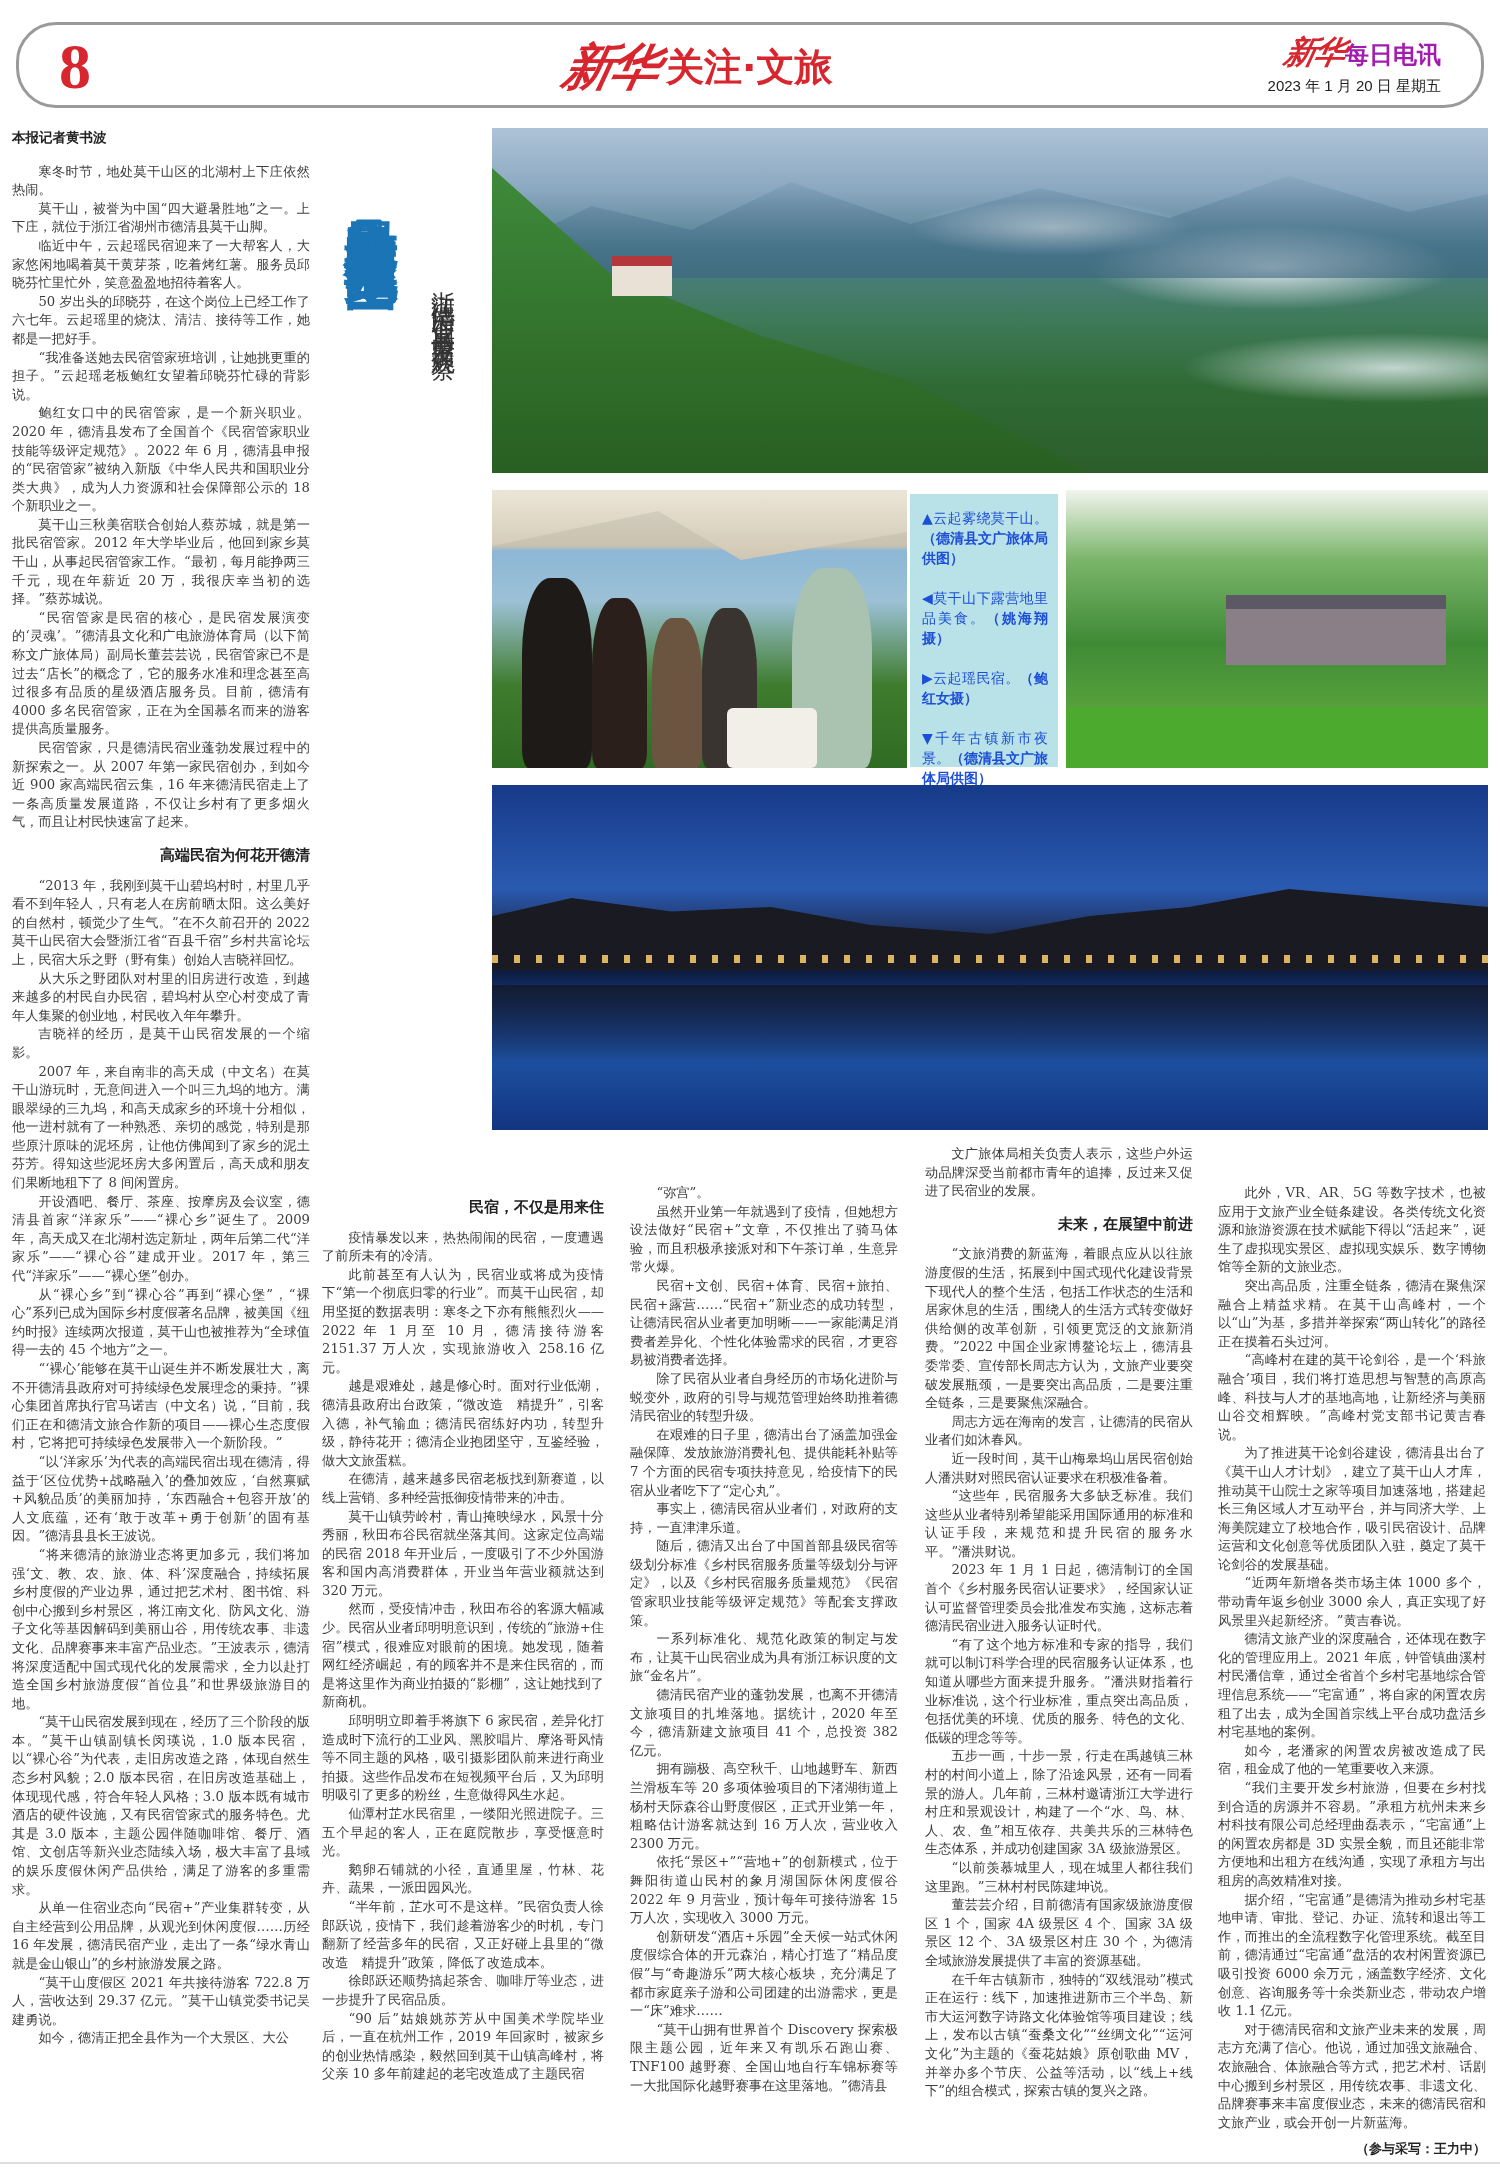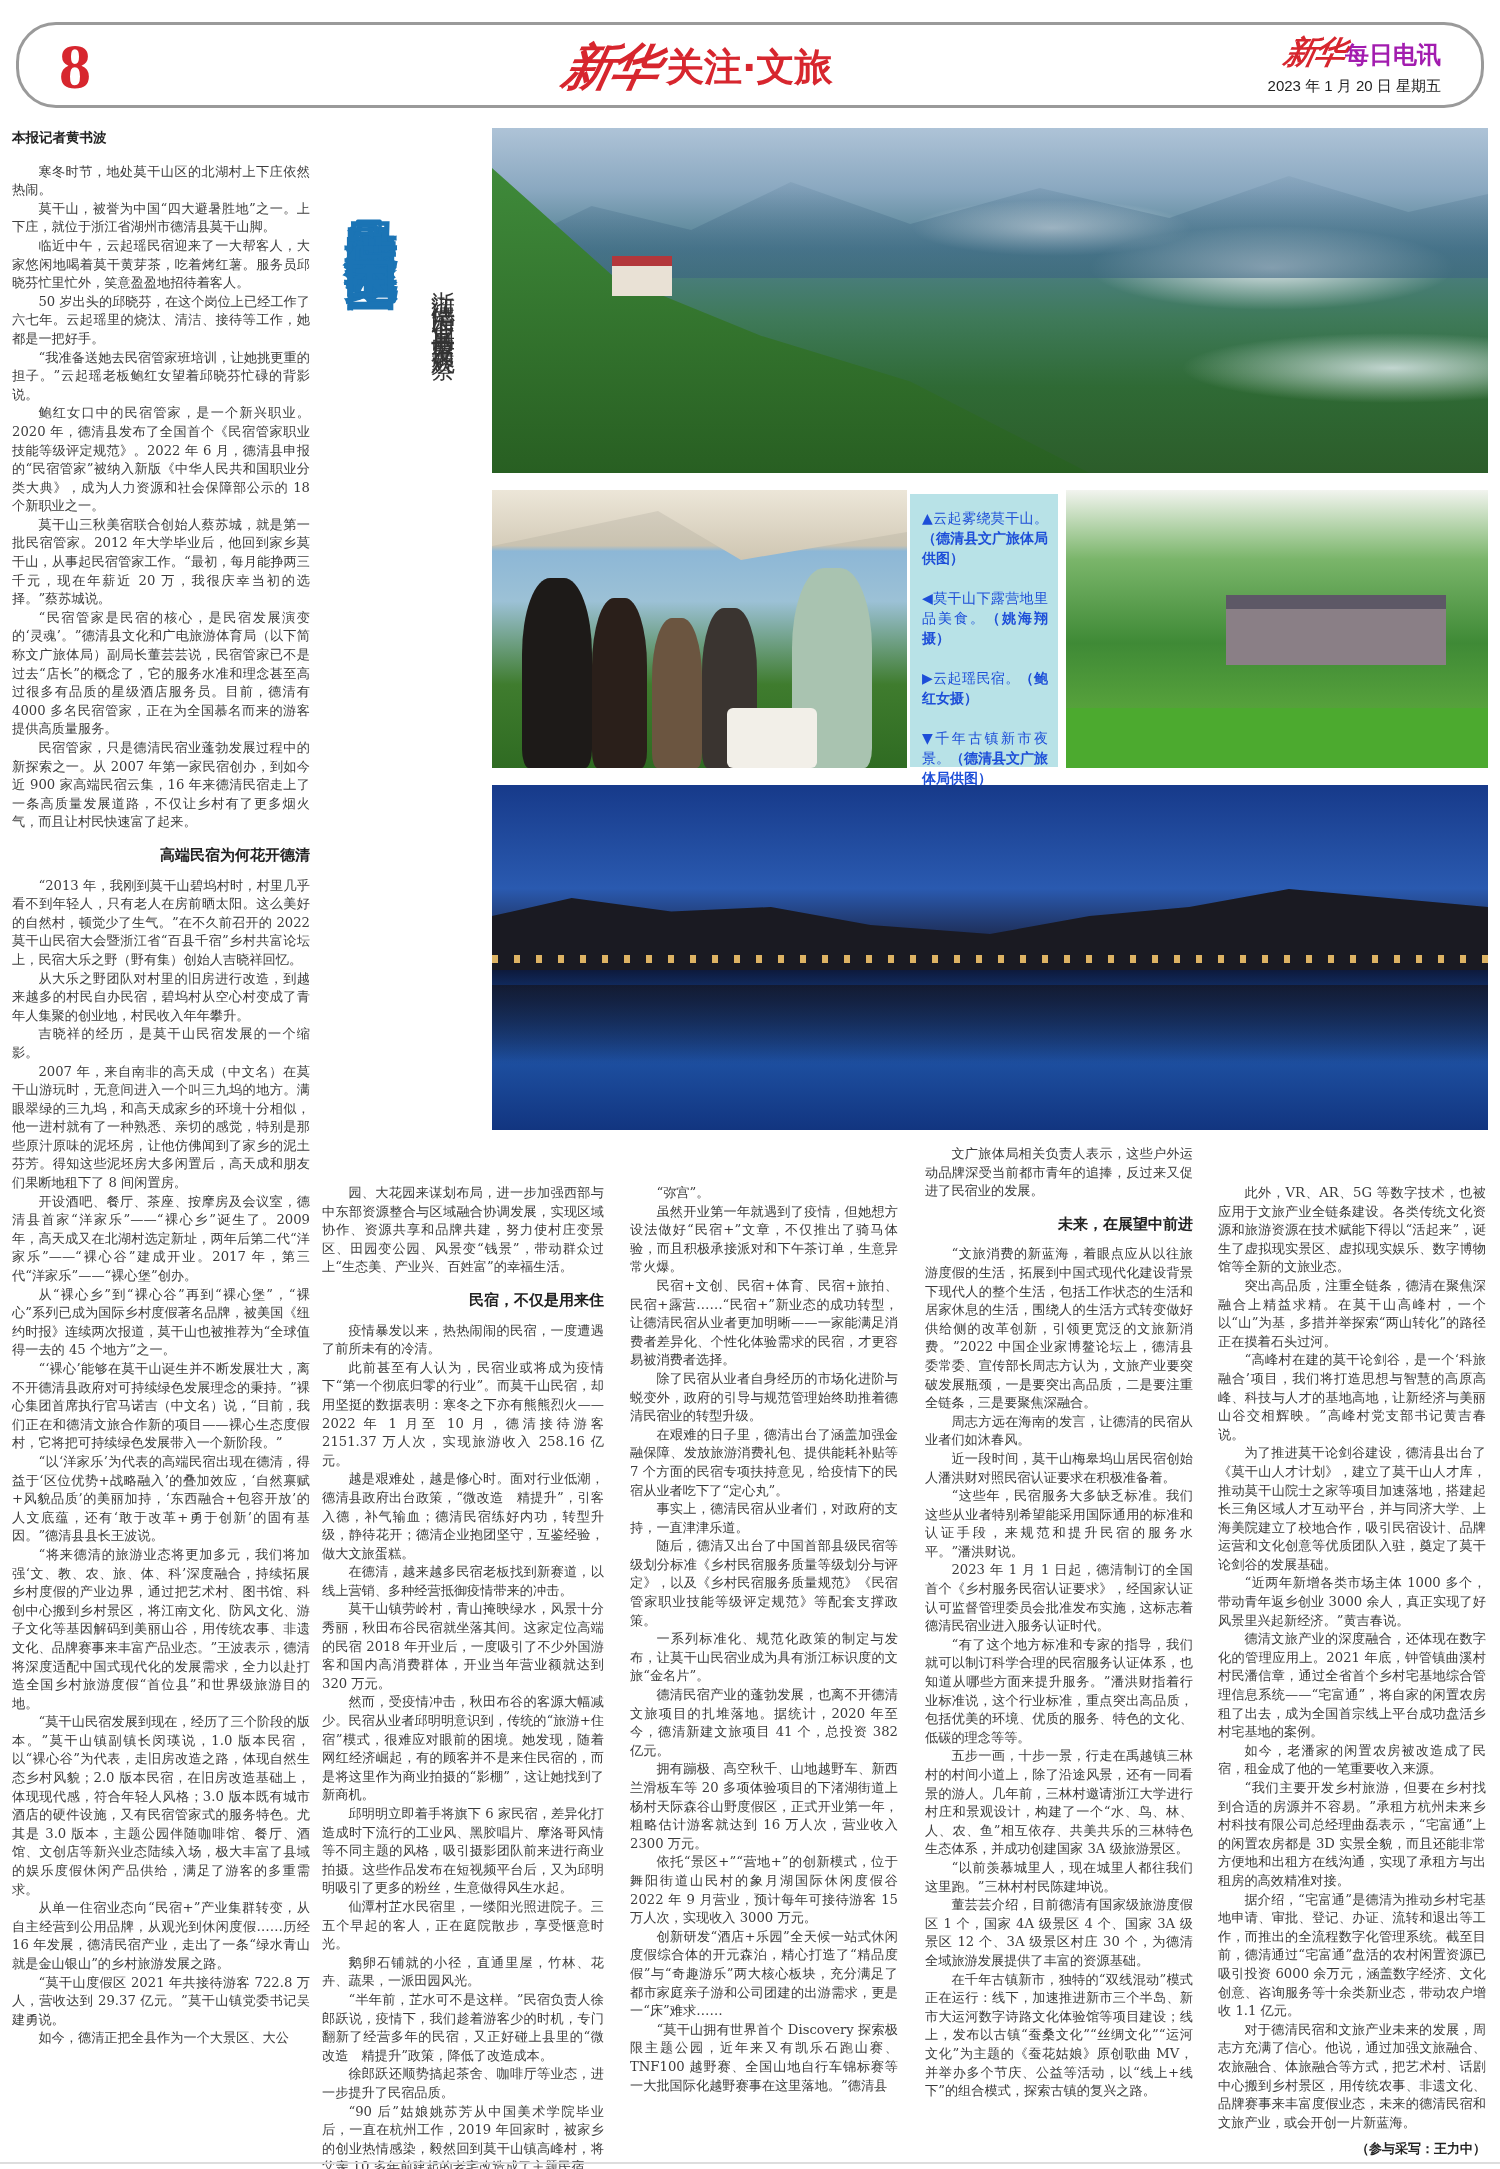--- a/index.html
+++ b/index.html
@@ -171,23 +171,20 @@
   <div class="house"></div>
     <div class="lawn"></div>
 </div>
 <div class="photo photo-night">
   <div class="houses"></div>
     <div class="lights"></div>
     <div class="reflection"></div>
 </div>
 
 <div class="col" style="left:322px; top:1184px; width:282px;">
-  <div id="c2">
-      <p>园、大花园来谋划布局，进一步加强西部与中东部资源整合与区域融合协调发展，实现区域协作、资源共享和品牌共建，努力使村庄变景区、田园变公园、风景变“钱景”，带动群众过上“生态美、产业兴、百姓富”的幸福生活。</p>
-    </div>
   <div class="subhead">民宿，不仅是用来住</div>
   <div id="c2b">
       <p>疫情暴发以来，热热闹闹的民宿，一度遭遇了前所未有的冷清。</p>
       <p>此前甚至有人认为，民宿业或将成为疫情下“第一个彻底归零的行业”。而莫干山民宿，却用坚挺的数据表明：寒冬之下亦有熊熊烈火——2022 年 1 月至 10 月，德清接待游客 2151.37 万人次，实现旅游收入 258.16 亿元。</p>
       <p>越是艰难处，越是修心时。面对行业低潮，德清县政府出台政策，“微改造　精提升”，引客入德，补气输血；德清民宿练好内功，转型升级，静待花开；德清企业抱团坚守，互鉴经验，做大文旅蛋糕。</p>
       <p>在德清，越来越多民宿老板找到新赛道，以线上营销、多种经营抵御疫情带来的冲击。</p>
       <p>莫干山镇劳岭村，青山掩映绿水，风景十分秀丽，秋田布谷民宿就坐落其间。这家定位高端的民宿 2018 年开业后，一度吸引了不少外国游客和国内高消费群体，开业当年营业额就达到 320 万元。</p>
       <p>然而，受疫情冲击，秋田布谷的客源大幅减少。民宿从业者邱明明意识到，传统的“旅游+住宿”模式，很难应对眼前的困境。她发现，随着网红经济崛起，有的顾客并不是来住民宿的，而是将这里作为商业拍摄的“影棚”，这让她找到了新商机。</p>
       <p>邱明明立即着手将旗下 6 家民宿，差异化打造成时下流行的工业风、黑胶唱片、摩洛哥风情等不同主题的风格，吸引摄影团队前来进行商业拍摄。这些作品发布在短视频平台后，又为邱明明吸引了更多的粉丝，生意做得风生水起。</p>
       <p>仙潭村芷水民宿里，一缕阳光照进院子。三五个早起的客人，正在庭院散步，享受惬意时光。</p>

